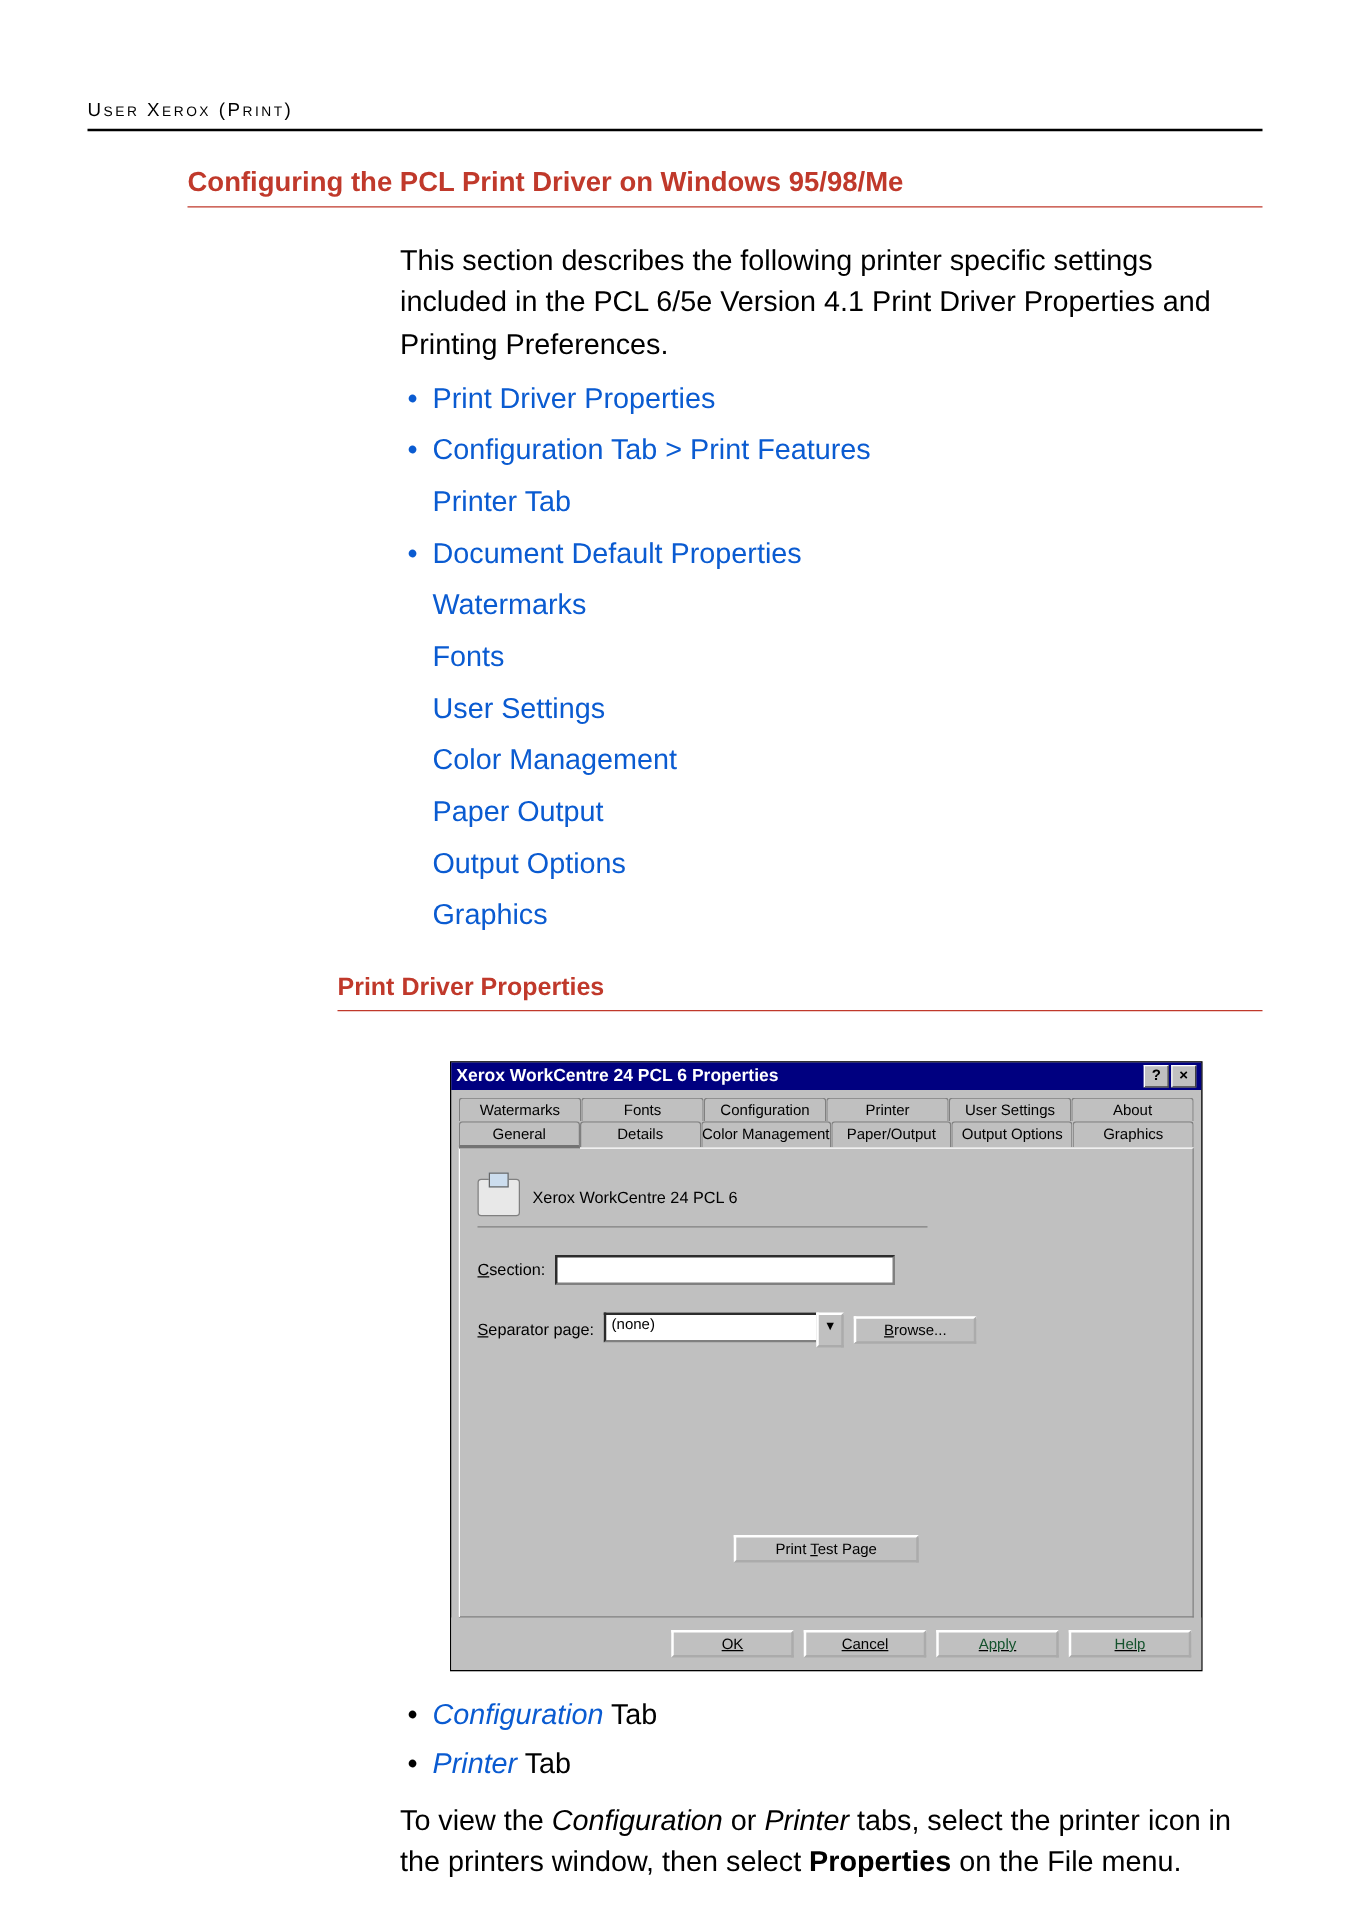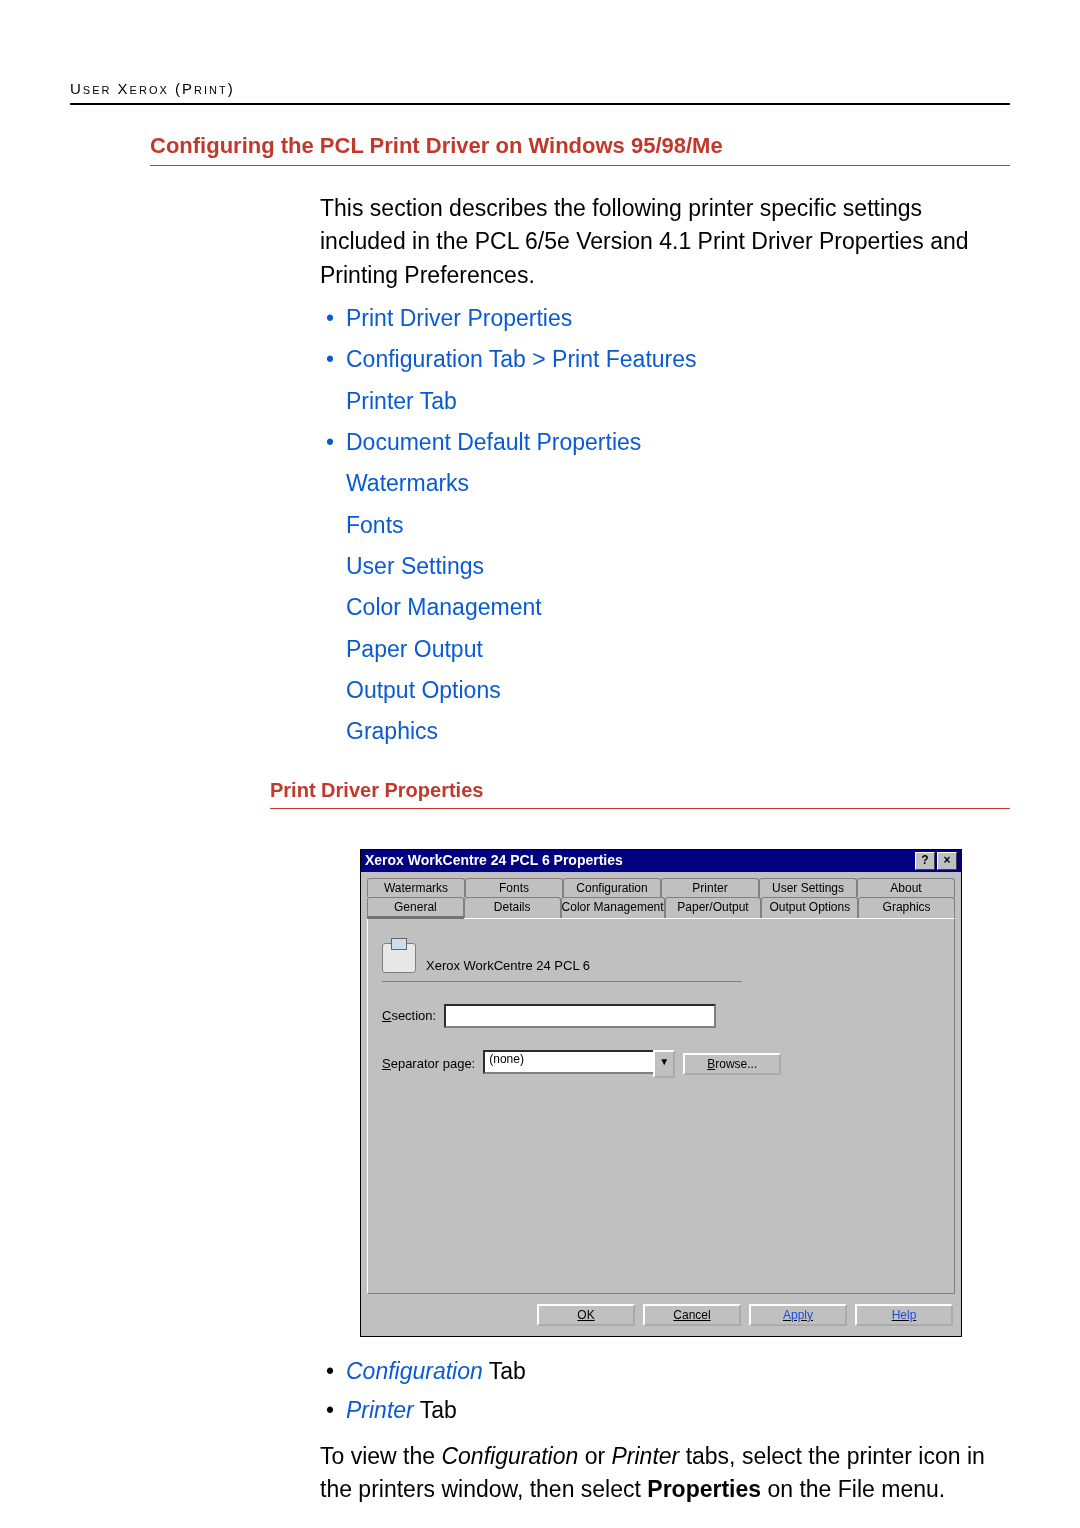--- a/index.html
+++ b/index.html
@@ -151,21 +151,21 @@
     border: 1px solid #808080;
     border-top: 1px solid #fff;
     background: #c0c0c0;
     padding: 14px 14px 20px 14px;
     min-height: 340px;
     position: relative;
     border-left-color:#fff;
   }
   .printer-row {
     display:flex;
-    align-items:flex-end;
+    align-items:center;
     gap:10px;
     padding:10px 0 8px 0;
     border-bottom:1px solid #808080;
     width:360px;
   }
   .printer-icon {
     width:32px;height:28px;
     background:#e8e8e8;
     border:1px solid #808080;
     border-radius:3px;
@@ -206,21 +206,21 @@
     line-height:20px;
   }
   .outset-btn {
     background:#c0c0c0;
     border:2px outset #fff;
     padding:2px 12px;
     font-size:12px;
     min-width:70px;
     text-align:center;
   }
-  .outset-btn.disabled { color:#1d4ed8; }
+  .outset-btn.disabled { color:#14532d; }
   .test-btn-row{
     text-align:center;
     margin-top:150px;
   }
   .dialog-footer{
     padding:10px 8px 10px 8px;
     display:flex;
     justify-content:flex-end;
     gap:8px;
     background:#c0c0c0;
@@ -321,20 +321,23 @@
 
           <div class="field-row">
             <span><span class="underline">S</span><span>eparator page:</span></span>
             <div class="combo">
               <div class="inset-input">(none)</div>
               <div class="arrow">▼</div>
             </div>
             <div class="outset-btn"><span class="underline">B</span><span>rowse...</span></div>
           </div>
 
+          <div class="test-btn-row">
+            <span class="outset-btn" style="display:inline-block;min-width:120px"><span>Print </span><span class="underline">T</span><span>est Page</span></span>
+          </div>
         </div>
       </div>
 
       <div class="dialog-footer">
         <div class="outset-btn">OK</div>
         <div class="outset-btn">Cancel</div>
         <div class="outset-btn disabled">Apply</div>
         <div class="outset-btn disabled">Help</div>
       </div>
     </div>

